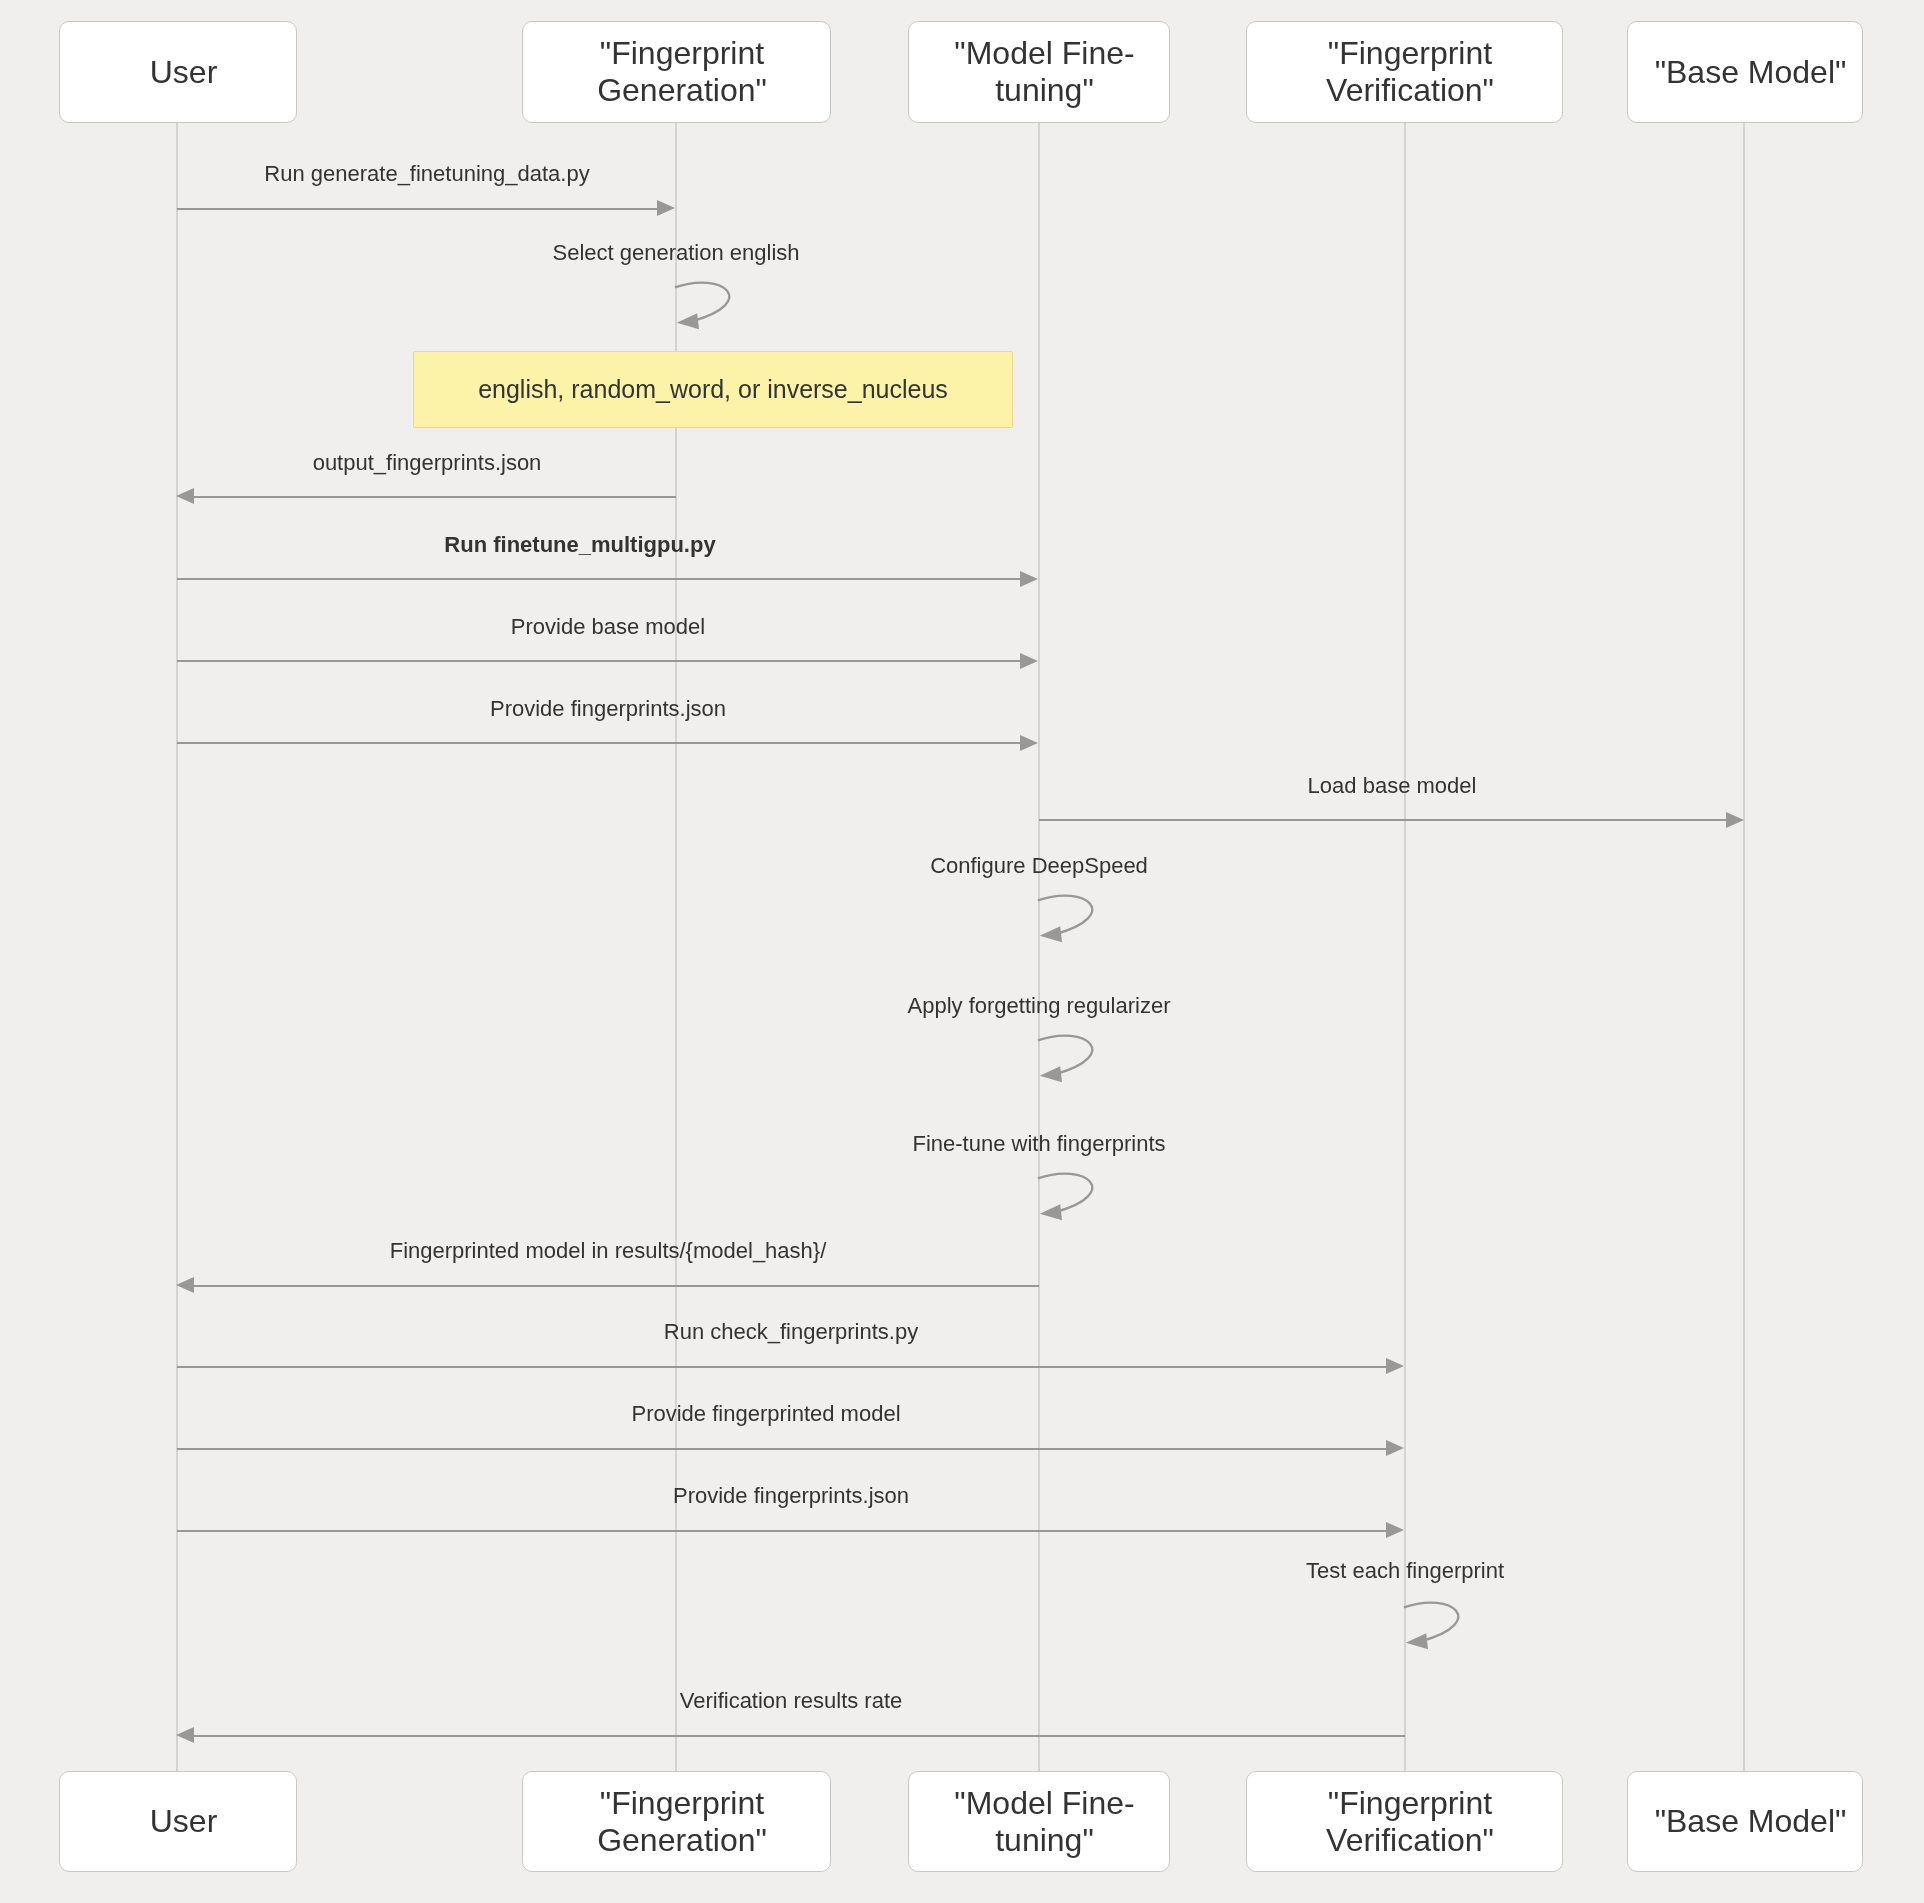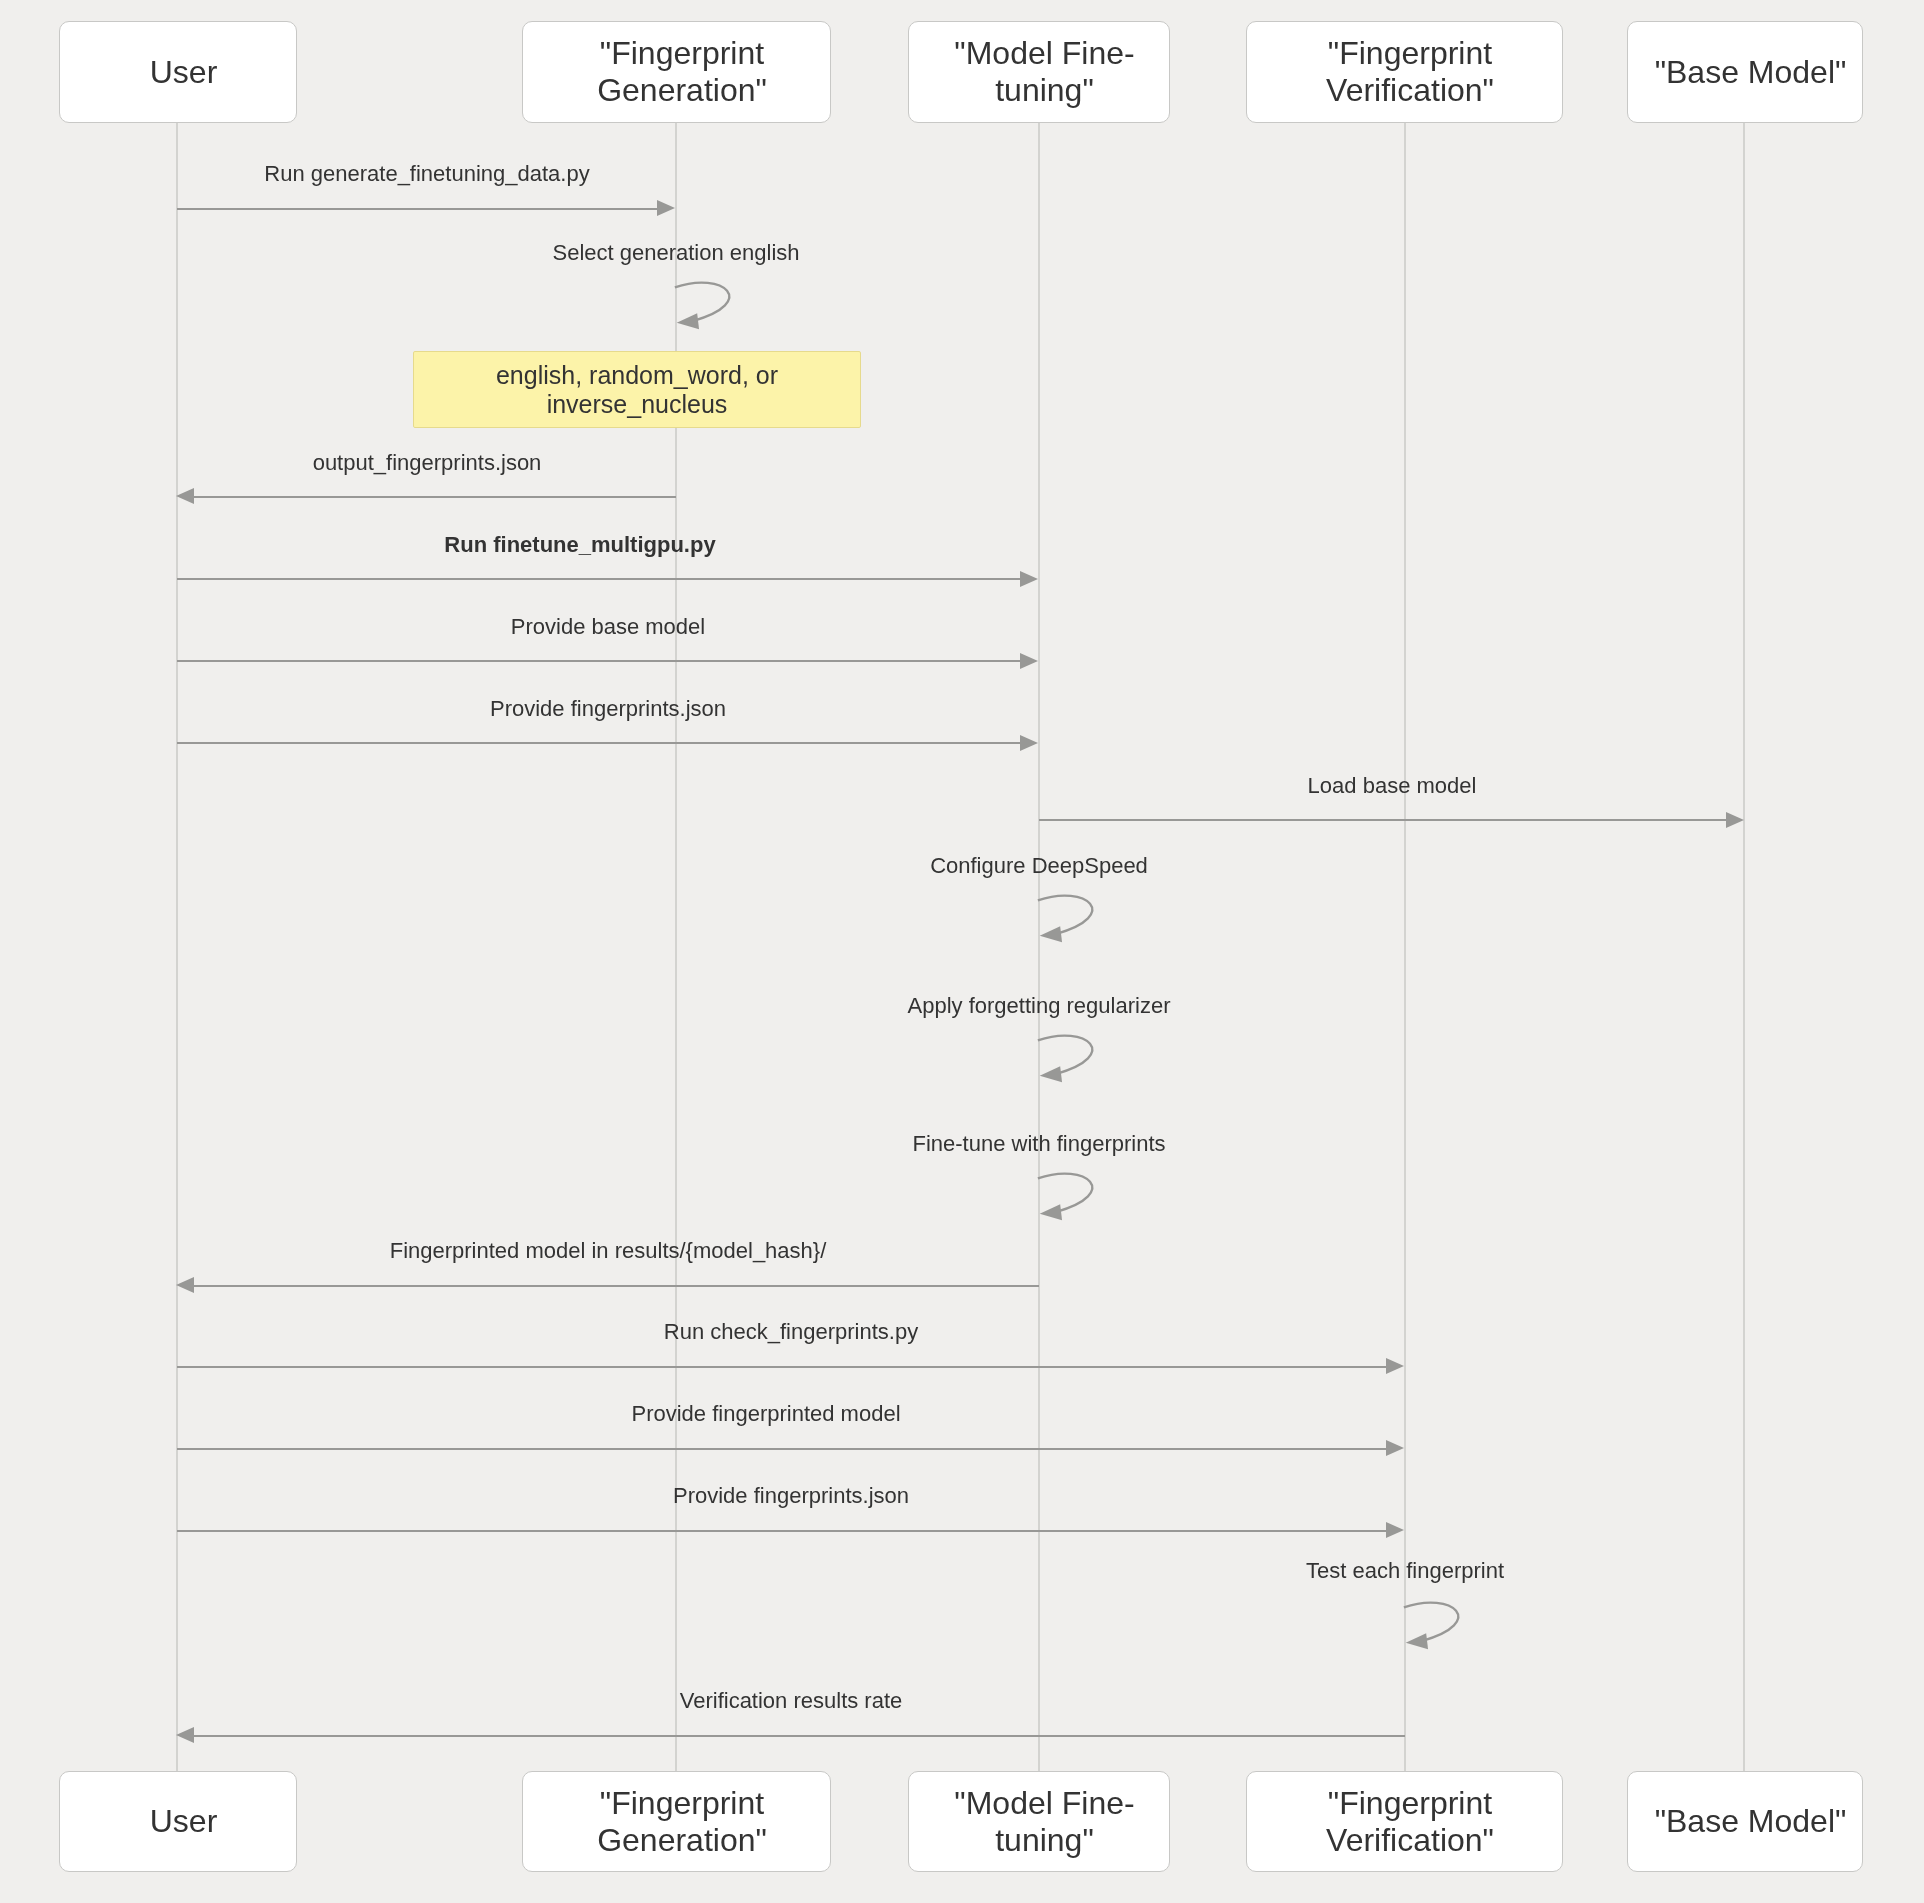--- a/index.html
+++ b/index.html
@@ -125,21 +125,21 @@
   <div class="msg-label" style="left:427px; top:158px;">Run generate_finetuning_data.py</div>
   <div class="msg-line" style="left:177px; top:208px; width:482px;"></div>
   <div class="head-right" style="left:657px; top:200px;"></div>
 
   <div class="msg-label" style="left:676px; top:237px;">Select generation english</div>
   <svg class="self-loop" style="left:673px; top:278px;" width="93" height="54" viewBox="0 0 100 58">
     <path d="M 2 10 C 55 -8, 92 26, 22 46" fill="none" stroke="#989896" stroke-width="2.5"></path>
     <polygon points="26,38 4,48 28,55" fill="#989896"></polygon>
   </svg>
 
-  <div class="note-box" style="left:413px; top:351px; width:448px; height:77px;">
+  <div class="note-box" style="left:413px; top:351px; width:600px; height:77px;">
       <span>english, random_word, or inverse_nucleus</span>
     </div>
 
   <div class="msg-label" style="left:427px; top:447px;">output_fingerprints.json</div>
   <div class="msg-line" style="left:193px; top:496px; width:483px;"></div>
   <div class="head-left" style="left:176px; top:488px;"></div>
 
   <div class="msg-label" style="left:580px; top:529px;font-weight:bold;">Run finetune_multigpu.py</div>
   <div class="msg-line" style="left:177px; top:578px; width:845px;"></div>
   <div class="head-right" style="left:1020px; top:571px;"></div>

